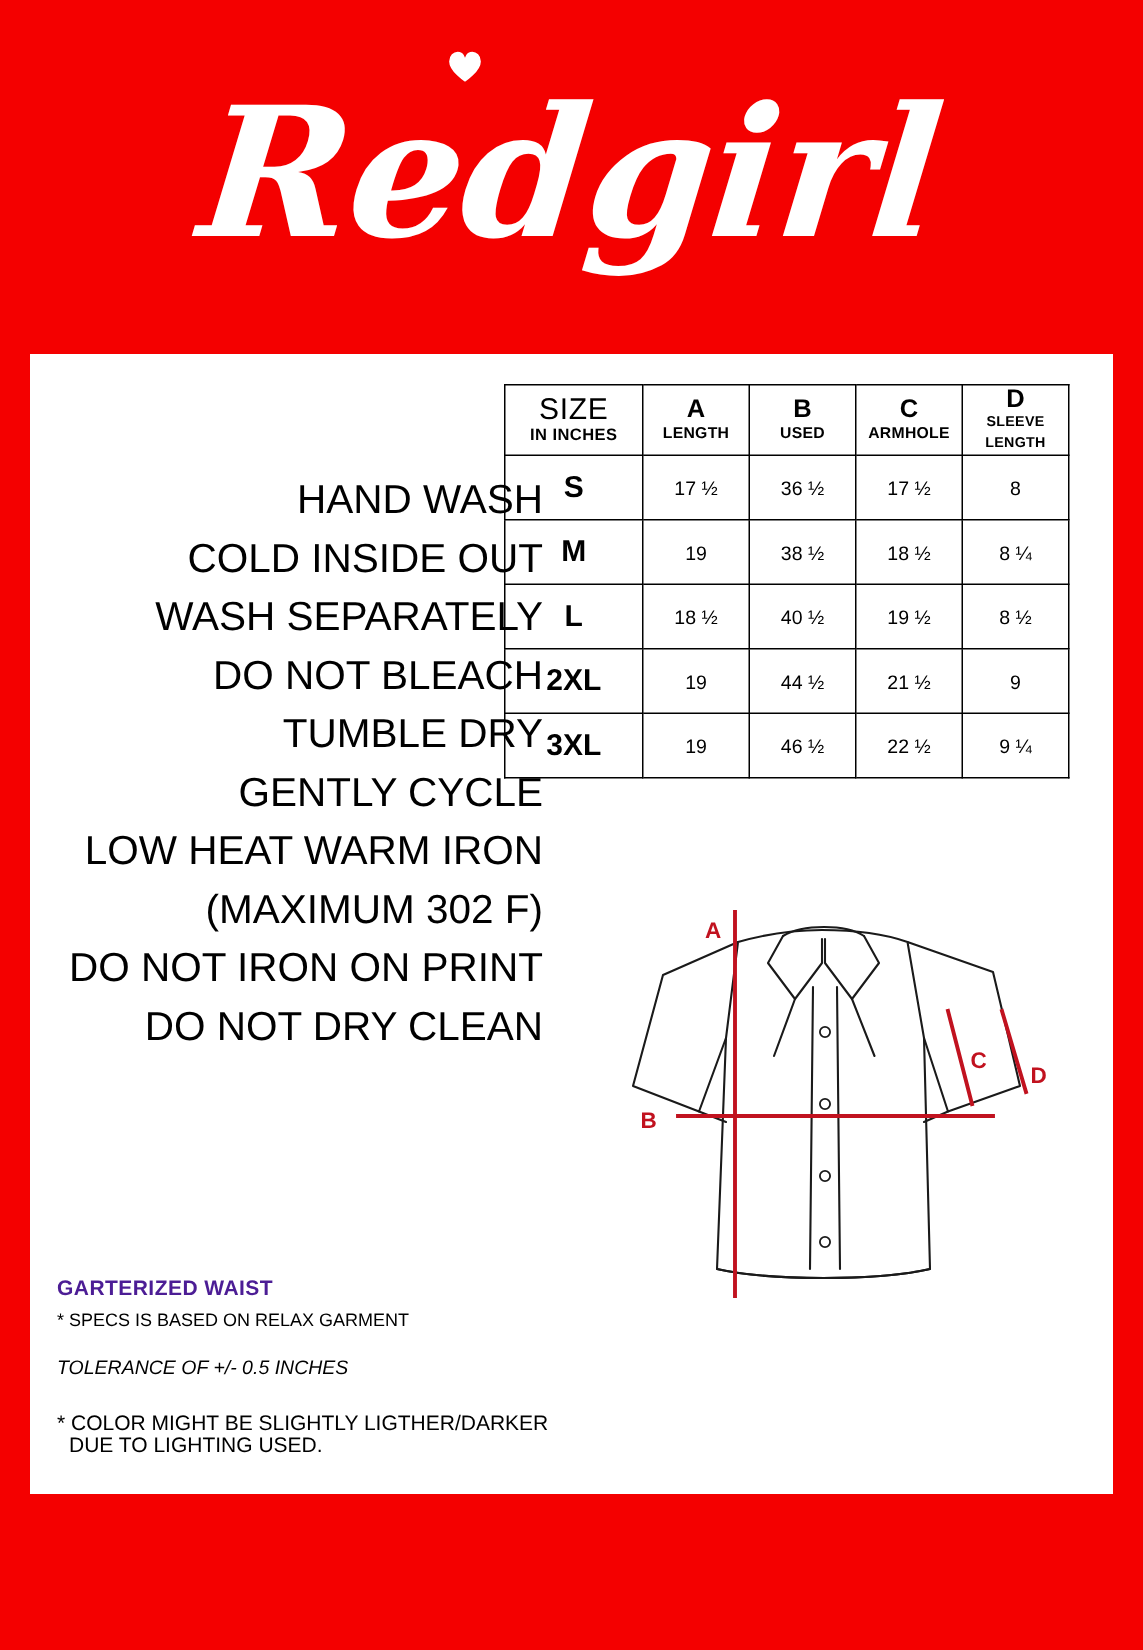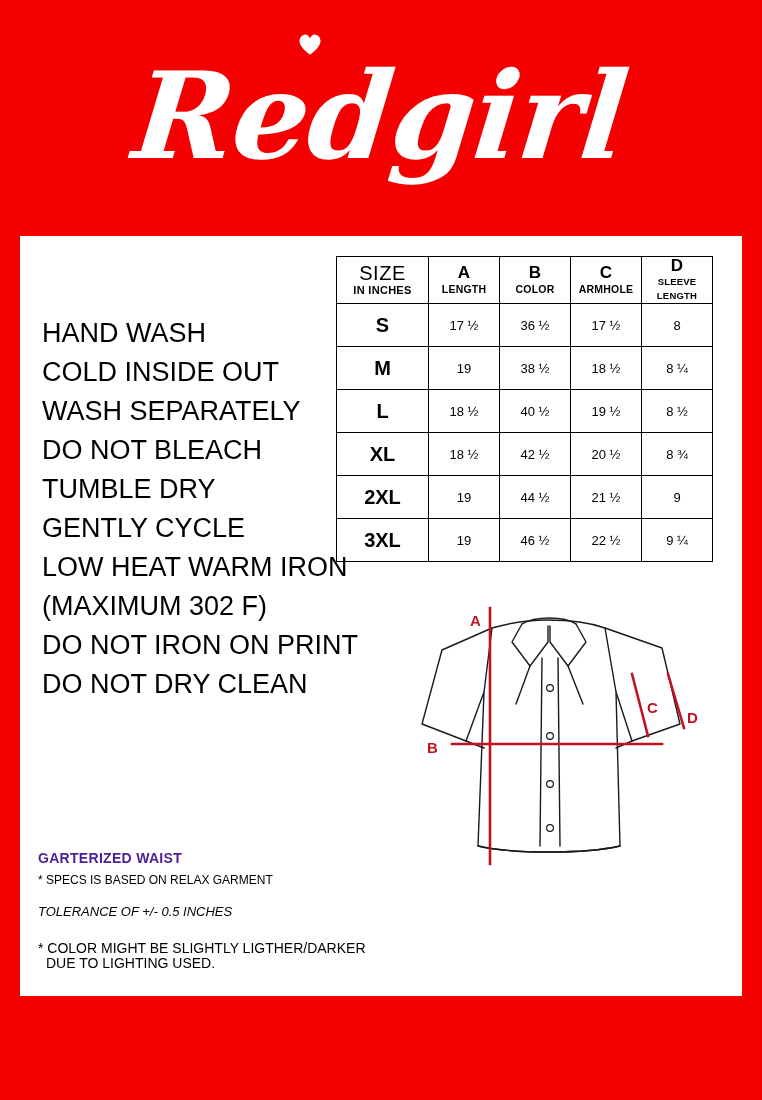--- a/index.html
+++ b/index.html
@@ -56,20 +56,21 @@
     height: 760px;
     background: #ffffff;
   }
 
   
   .care {
     position: absolute;
     left: 22px;
     top: 78px;
     width: 320px;
+    text-align: right;
   }
   .care-line {
     font-family: "Liberation Sans", sans-serif;
     font-size: 27px;
     line-height: 39px;
     color: #000000;
     letter-spacing: 0px;
     white-space: nowrap;
   }
 
@@ -236,21 +237,21 @@
           <th>
             <div class="hdr-size-main">SIZE</div>
             <div class="hdr-size-sub">IN INCHES</div>
           </th>
           <th>
             <div class="hdr-letter">A</div>
             <div class="hdr-name">LENGTH</div>
           </th>
           <th>
             <div class="hdr-letter">B</div>
-            <div class="hdr-name">COLOR</div>
+            <div class="hdr-name">USED</div>
           </th>
           <th>
             <div class="hdr-letter">C</div>
             <div class="hdr-name">ARMHOLE</div>
           </th>
           <th>
             <div class="hdr-letter">D</div>
             <div class="hdr-name small">SLEEVE LENGTH</div>
           </th>
         </tr>
@@ -269,27 +270,20 @@
           <td class="val">38 ½</td>
           <td class="val">18 ½</td>
           <td class="val">8 ¼</td>
         </tr>
         <tr>
           <td class="size-label">L</td>
           <td class="val">18 ½</td>
           <td class="val">40  ½</td>
           <td class="val">19 ½</td>
           <td class="val">8 ½</td>
-        </tr>
-        <tr>
-          <td class="size-label">XL</td>
-          <td class="val">18 ½</td>
-          <td class="val">42 ½</td>
-          <td class="val">20 ½</td>
-          <td class="val">8 ¾</td>
         </tr>
         <tr>
           <td class="size-label">2XL</td>
           <td class="val">19</td>
           <td class="val">44 ½</td>
           <td class="val">21 ½</td>
           <td class="val">9</td>
         </tr>
         <tr>
           <td class="size-label">3XL</td>

